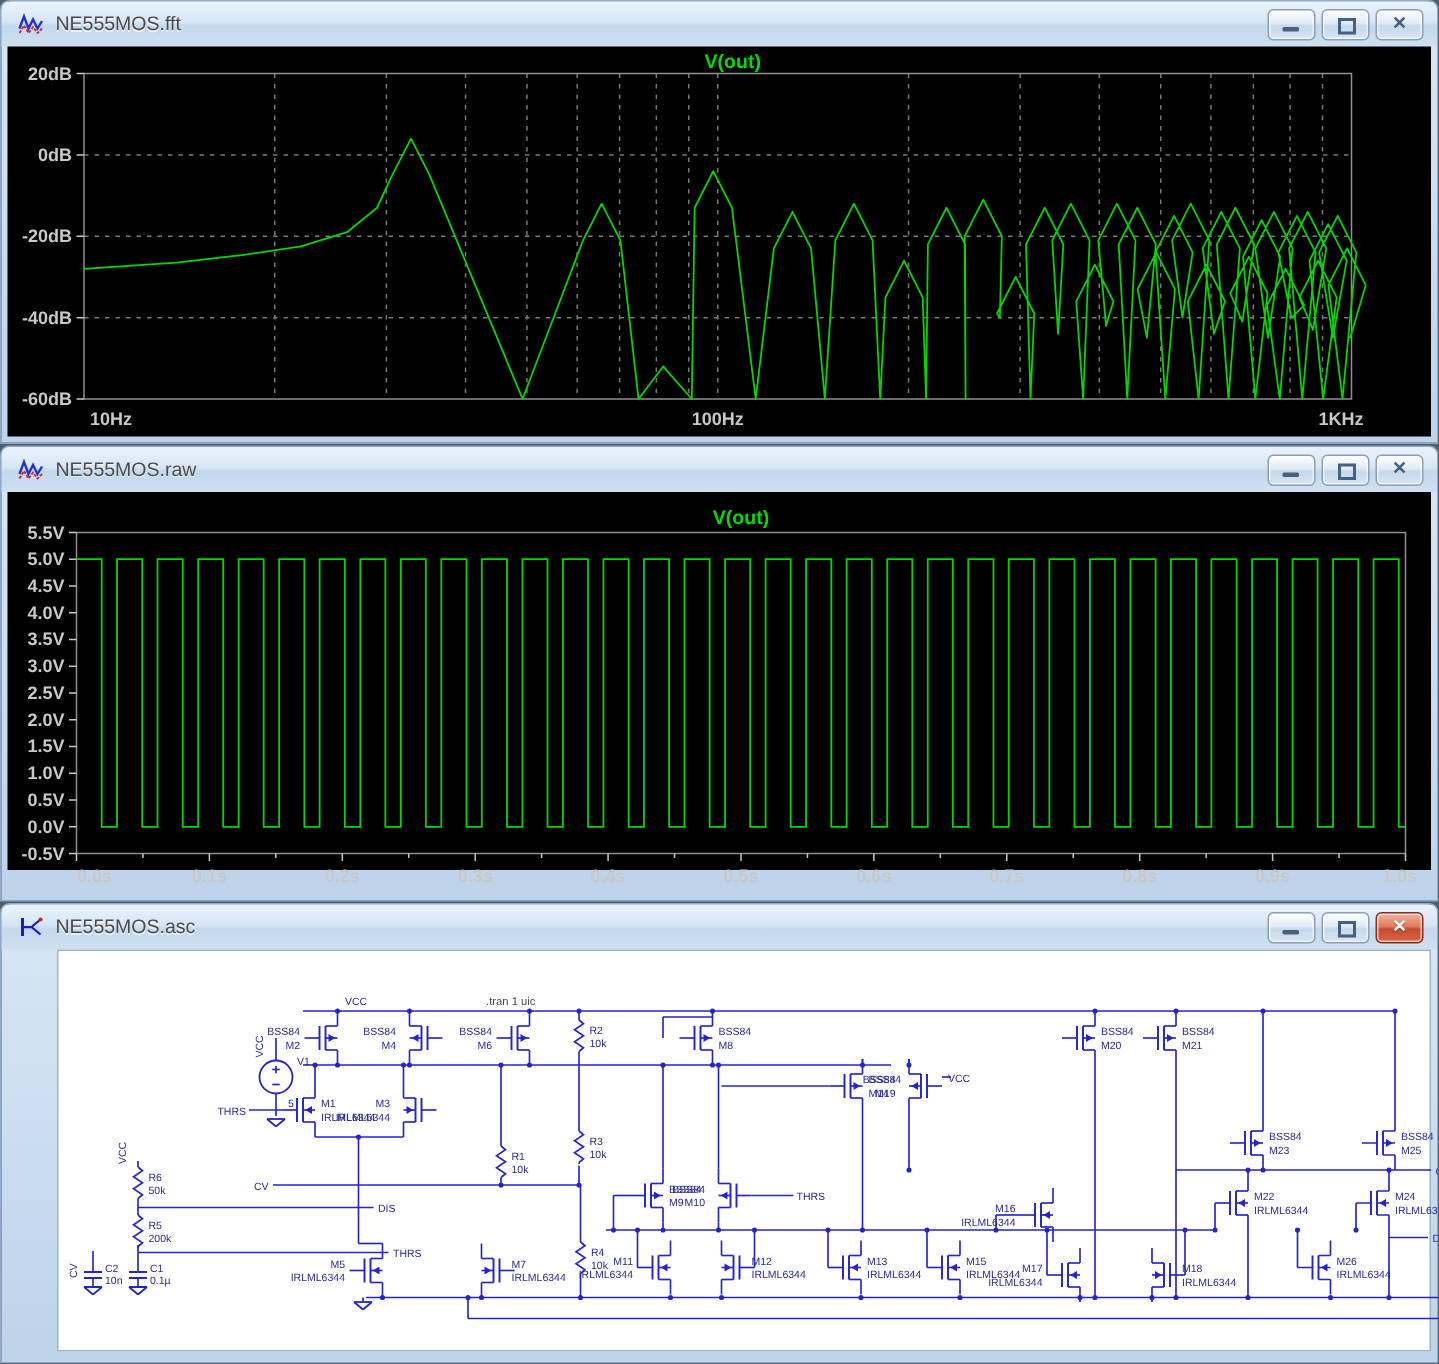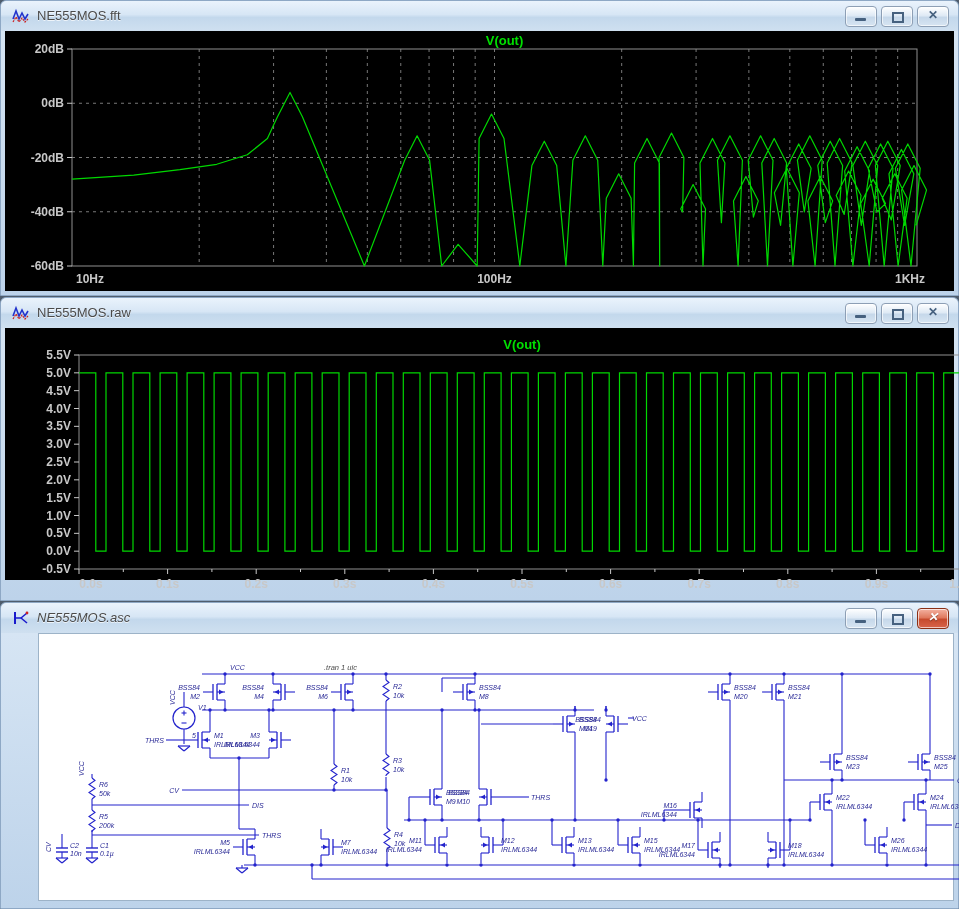--- a/index.html
+++ b/index.html
@@ -41,21 +41,21 @@
             <span class="g-min"></span>
           </div>
           <div class="wbtn">
             <span class="g-res"></span>
           </div>
           <div class="wbtn">
             <span class="g-x">✕</span>
           </div>
         </div>
   </div>
-  <div class="content black" style="top:30px;bottom:4px;padding-left:16px;">
+  <div class="content black" style="top:30px;bottom:4px;">
     <svg id="fft-svg" width="951" height="262" viewBox="4 30 951 262">
           <line x1="182.18517316803207" y1="48" x2="182.18517316803207" y2="265" stroke="#787878" stroke-width="1" stroke-dasharray="3,4"></line>
           <line x1="256.58373011905735" y1="48" x2="256.58373011905735" y2="265" stroke="#787878" stroke-width="1" stroke-dasharray="3,4"></line>
           <line x1="309.37034633606413" y1="48" x2="309.37034633606413" y2="265" stroke="#787878" stroke-width="1" stroke-dasharray="3,4"></line>
           <line x1="350.314826831968" y1="48" x2="350.314826831968" y2="265" stroke="#787878" stroke-width="1" stroke-dasharray="3,4"></line>
           <line x1="383.7689032870894" y1="48" x2="383.7689032870894" y2="265" stroke="#787878" stroke-width="1" stroke-dasharray="3,4"></line>
           <line x1="412.0539219060235" y1="48" x2="412.0539219060235" y2="265" stroke="#787878" stroke-width="1" stroke-dasharray="3,4"></line>
           <line x1="436.55551950409614" y1="48" x2="436.55551950409614" y2="265" stroke="#787878" stroke-width="1" stroke-dasharray="3,4"></line>
           <line x1="458.16746023811476" y1="48" x2="458.16746023811476" y2="265" stroke="#787878" stroke-width="1" stroke-dasharray="3,4"></line>
           <line x1="604.6851731680321" y1="48" x2="604.6851731680321" y2="265" stroke="#787878" stroke-width="1" stroke-dasharray="3,4"></line>
@@ -102,21 +102,21 @@
             <span class="g-min"></span>
           </div>
           <div class="wbtn">
             <span class="g-res"></span>
           </div>
           <div class="wbtn">
             <span class="g-x">✕</span>
           </div>
         </div>
   </div>
-  <div class="content black" style="top:30px;bottom:20px;padding-left:28px;">
+  <div class="content black" style="top:30px;bottom:20px;">
     <svg id="tran-svg" width="951" height="270" viewBox="4 327 951 270">
           <rect x="50" y="354" width="886" height="214" fill="none" stroke="#909090" stroke-width="1"></rect>
           <line x1="45" y1="354" x2="50" y2="354" stroke="#c8c8c8" stroke-width="1"></line>
           <text x="42" y="358" fill="#c8c8c8" font-size="12" font-weight="bold" text-anchor="end">5.5V</text>
           <line x1="45" y1="371.8333333333333" x2="50" y2="371.8333333333333" stroke="#c8c8c8" stroke-width="1"></line>
           <text x="42" y="375.8333333333333" fill="#c8c8c8" font-size="12" font-weight="bold" text-anchor="end">5.0V</text>
           <line x1="45" y1="389.6666666666667" x2="50" y2="389.6666666666667" stroke="#c8c8c8" stroke-width="1"></line>
           <text x="42" y="393.6666666666667" fill="#c8c8c8" font-size="12" font-weight="bold" text-anchor="end">4.5V</text>
           <line x1="45" y1="407.5" x2="50" y2="407.5" stroke="#c8c8c8" stroke-width="1"></line>
           <text x="42" y="411.5" fill="#c8c8c8" font-size="12" font-weight="bold" text-anchor="end">4.0V</text>
@@ -169,21 +169,21 @@
           <text x="847.4" y="587" fill="#c8c8c8" font-size="12" font-weight="bold" text-anchor="middle">0.9s</text>
           <line x1="891.7" y1="568" x2="891.7" y2="571" stroke="#c8c8c8" stroke-width="1"></line>
           <line x1="936" y1="568" x2="936" y2="573" stroke="#c8c8c8" stroke-width="1"></line>
           <text x="932" y="587" fill="#c8c8c8" font-size="12" font-weight="bold" text-anchor="middle">1.0s</text>
           <text x="493" y="348" fill="#00e000" font-size="13" font-weight="bold" text-anchor="middle">V(out)</text>
           <path d="M50,371.8 L66.8,371.8 L66.8,550.2 L77.0,550.2 L77.0,371.8 L93.8,371.8 L93.8,550.2 L104.0,550.2 L104.0,371.8 L120.8,371.8 L120.8,550.2 L131.1,550.2 L131.1,371.8 L147.8,371.8 L147.8,550.2 L158.1,550.2 L158.1,371.8 L174.8,371.8 L174.8,550.2 L185.1,550.2 L185.1,371.8 L201.9,371.8 L201.9,550.2 L212.1,550.2 L212.1,371.8 L228.9,371.8 L228.9,550.2 L239.2,550.2 L239.2,371.8 L255.9,371.8 L255.9,550.2 L266.2,550.2 L266.2,371.8 L282.9,371.8 L282.9,550.2 L293.2,550.2 L293.2,371.8 L310.0,371.8 L310.0,550.2 L320.2,550.2 L320.2,371.8 L337.0,371.8 L337.0,550.2 L347.3,550.2 L347.3,371.8 L364.0,371.8 L364.0,550.2 L374.3,550.2 L374.3,371.8 L391.0,371.8 L391.0,550.2 L401.3,550.2 L401.3,371.8 L418.1,371.8 L418.1,550.2 L428.3,550.2 L428.3,371.8 L445.1,371.8 L445.1,550.2 L455.3,550.2 L455.3,371.8 L472.1,371.8 L472.1,550.2 L482.4,550.2 L482.4,371.8 L499.1,371.8 L499.1,550.2 L509.4,550.2 L509.4,371.8 L526.1,371.8 L526.1,550.2 L536.4,550.2 L536.4,371.8 L553.2,371.8 L553.2,550.2 L563.4,550.2 L563.4,371.8 L580.2,371.8 L580.2,550.2 L590.5,550.2 L590.5,371.8 L607.2,371.8 L607.2,550.2 L617.5,550.2 L617.5,371.8 L634.2,371.8 L634.2,550.2 L644.5,550.2 L644.5,371.8 L661.3,371.8 L661.3,550.2 L671.5,550.2 L671.5,371.8 L688.3,371.8 L688.3,550.2 L698.6,550.2 L698.6,371.8 L715.3,371.8 L715.3,550.2 L725.6,550.2 L725.6,371.8 L742.3,371.8 L742.3,550.2 L752.6,550.2 L752.6,371.8 L769.4,371.8 L769.4,550.2 L779.6,550.2 L779.6,371.8 L796.4,371.8 L796.4,550.2 L806.6,550.2 L806.6,371.8 L823.4,371.8 L823.4,550.2 L833.7,550.2 L833.7,371.8 L850.4,371.8 L850.4,550.2 L860.7,550.2 L860.7,371.8 L877.4,371.8 L877.4,550.2 L887.7,550.2 L887.7,371.8 L904.5,371.8 L904.5,550.2 L914.7,550.2 L914.7,371.8 L931.5,371.8 L931.5,550.2 L936.0,550.2" fill="none" stroke="#00d800" stroke-width="1.2"></path>
         </svg>
   </div>
 </div>
 
-<div class="win" id="win-asc" style="top:602px;height:307px;font-style:italic;">
+<div class="win" id="win-asc" style="top:602px;height:307px;">
   <div class="titlebar">
     <svg class="winicon" viewBox="0 0 18 18">
       <line x1="3" y1="3" x2="3" y2="15" stroke="#1a1acc" stroke-width="2"></line>
       <line x1="3" y1="9" x2="9" y2="9" stroke="#1a1acc" stroke-width="1.5"></line>
       <line x1="9" y1="9" x2="15" y2="4" stroke="#1a1acc" stroke-width="1.5"></line>
       <line x1="9" y1="9" x2="15" y2="14" stroke="#1a1acc" stroke-width="1.5"></line>
       <circle cx="15" cy="4" r="1.4" fill="#cc2222"></circle>
     </svg>
     <span class="title">NE555MOS.asc</span>
     <div class="btns">

